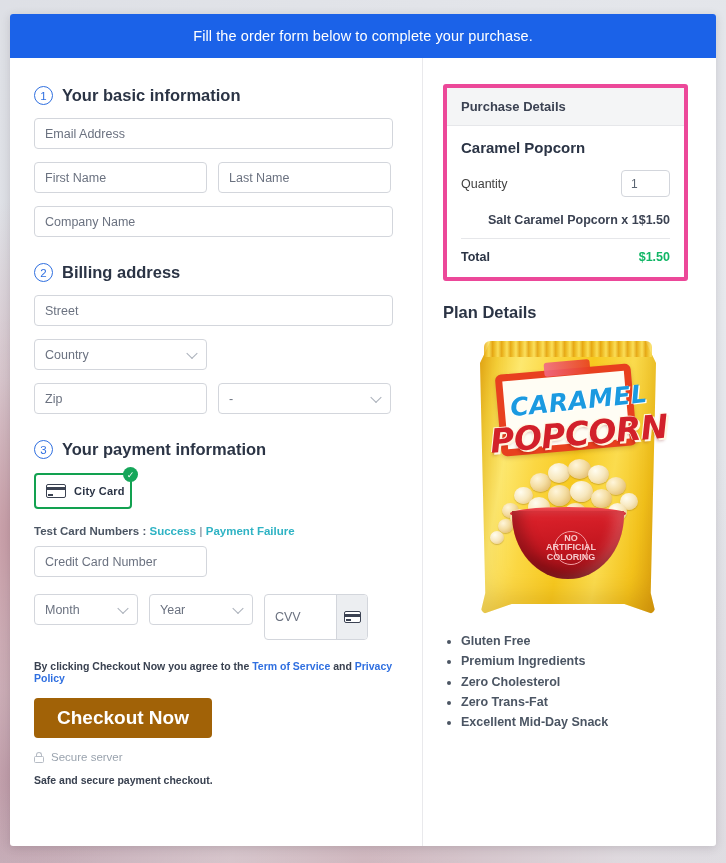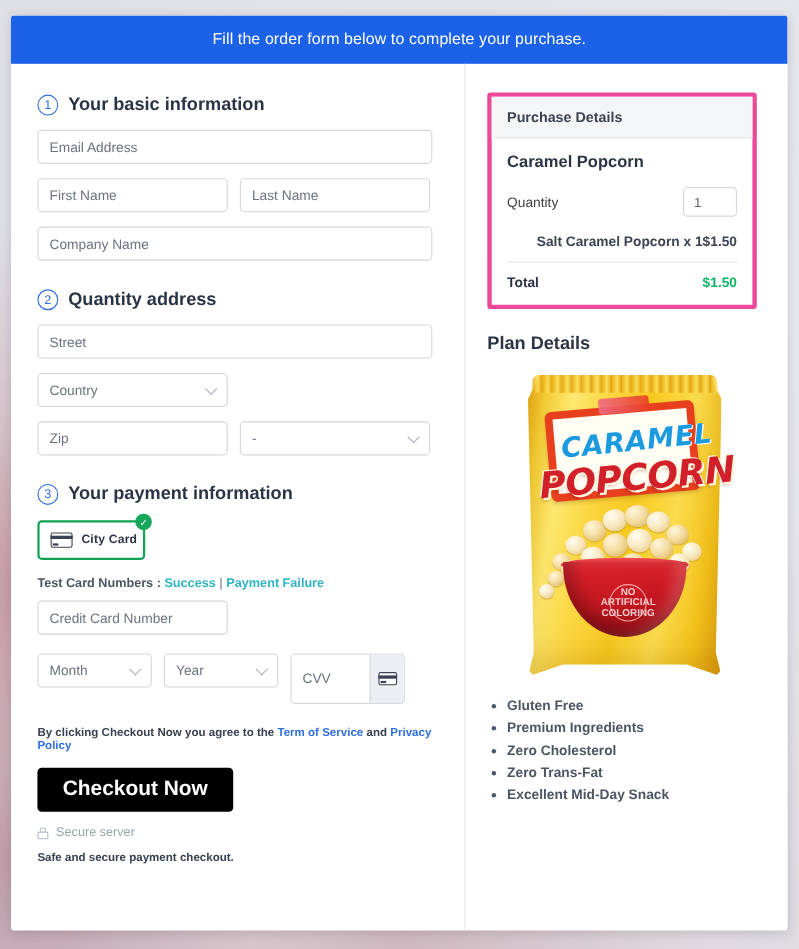--- a/index.html
+++ b/index.html
@@ -123,21 +123,21 @@
     background: #eceef1; border-left: 1px solid #d3d6dc;
     display: flex; align-items: center; justify-content: center;
   }
   .cardglyph.sm { width: 17px; height: 12px; }
 
   #terms { margin-top: 20px; font-size: 10.5px; color: #394150; font-weight: 600; }
   #terms a { color: #2f6fe0; text-decoration: none; }
   #checkout {
     margin-top: 14px;
     width: 178px; height: 40px;
-    background: #000000;
+    background: #a16207;
     border-radius: 4px;
     color: #fff; font-size: 19px; font-weight: 700;
     display: flex; align-items: center; justify-content: center;
     border: none; cursor: pointer;
     font-family: inherit;
   }
   #secure { margin-top: 13px; display: flex; align-items: center; gap: 7px; font-size: 11.5px; color: #9aa3ae; }
   .lock { width: 10px; height: 11px; position: relative; }
   .lock .body { position: absolute; bottom: 0; left: 0; width: 10px; height: 7px; border: 1.3px solid #b6bcc5; border-radius: 1.5px; }
   .lock .sh { position: absolute; top: 0; left: 2.2px; width: 5.6px; height: 5px; border: 1.3px solid #b6bcc5; border-bottom: none; border-radius: 3px 3px 0 0; }
@@ -281,21 +281,21 @@
       <div class="row">
         <div class="field half">First Name</div>
         <div class="field half">Last Name</div>
       </div>
       <div class="row">
         <div class="field full">Company Name</div>
       </div>
 
       <div class="step sec2">
         <span class="step-num">2</span>
-        <span class="step-title">Quantity address</span>
+        <span class="step-title">Billing address</span>
       </div>
 
       <div class="row">
         <div class="field full">Street</div>
       </div>
       <div class="row">
         <div class="field half">
           <span>Country</span>
           <span class="chev"></span>
         </div>

